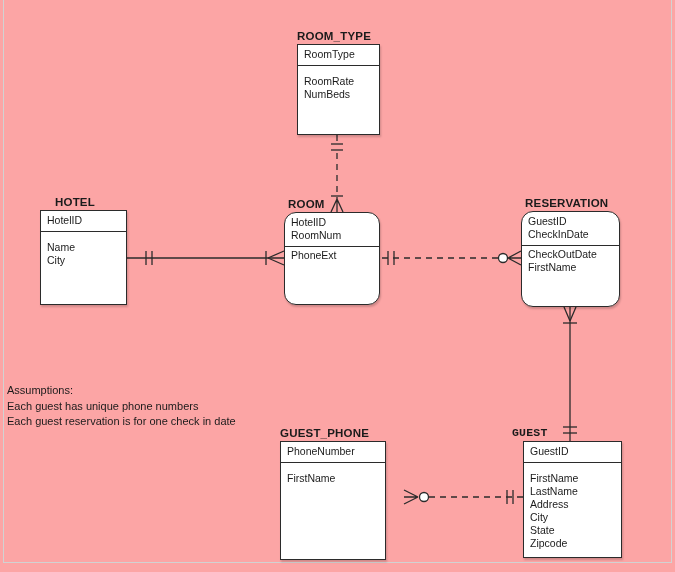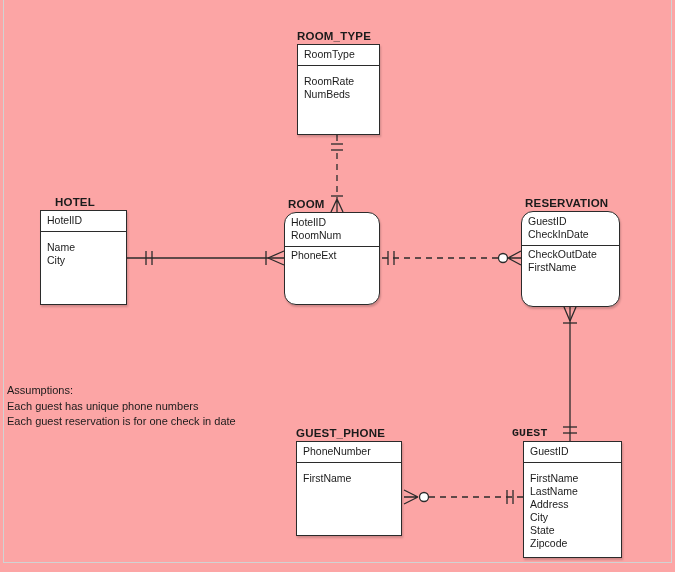--- a/index.html
+++ b/index.html
@@ -134,21 +134,21 @@
         <div class="attr">GuestID</div>
         <div class="attr">CheckInDate</div>
       </div>
       <div class="attrs">
         <div class="attr">CheckOutDate</div>
         <div class="attr">FirstName</div>
       </div>
     </div>
   </div>
 
-  <div class="entity" style="left:296px; top:441px; width:106px; height:95px;">
+  <div class="entity" style="left:280px; top:441px; width:106px; height:119px;">
     <div class="entity-title">GUEST_PHONE</div>
     <div class="entity-box">
       <div class="keys">
         <div class="attr">PhoneNumber</div>
       </div>
       <div class="attrs">
         <div class="attr">FirstName</div>
       </div>
     </div>
   </div>

